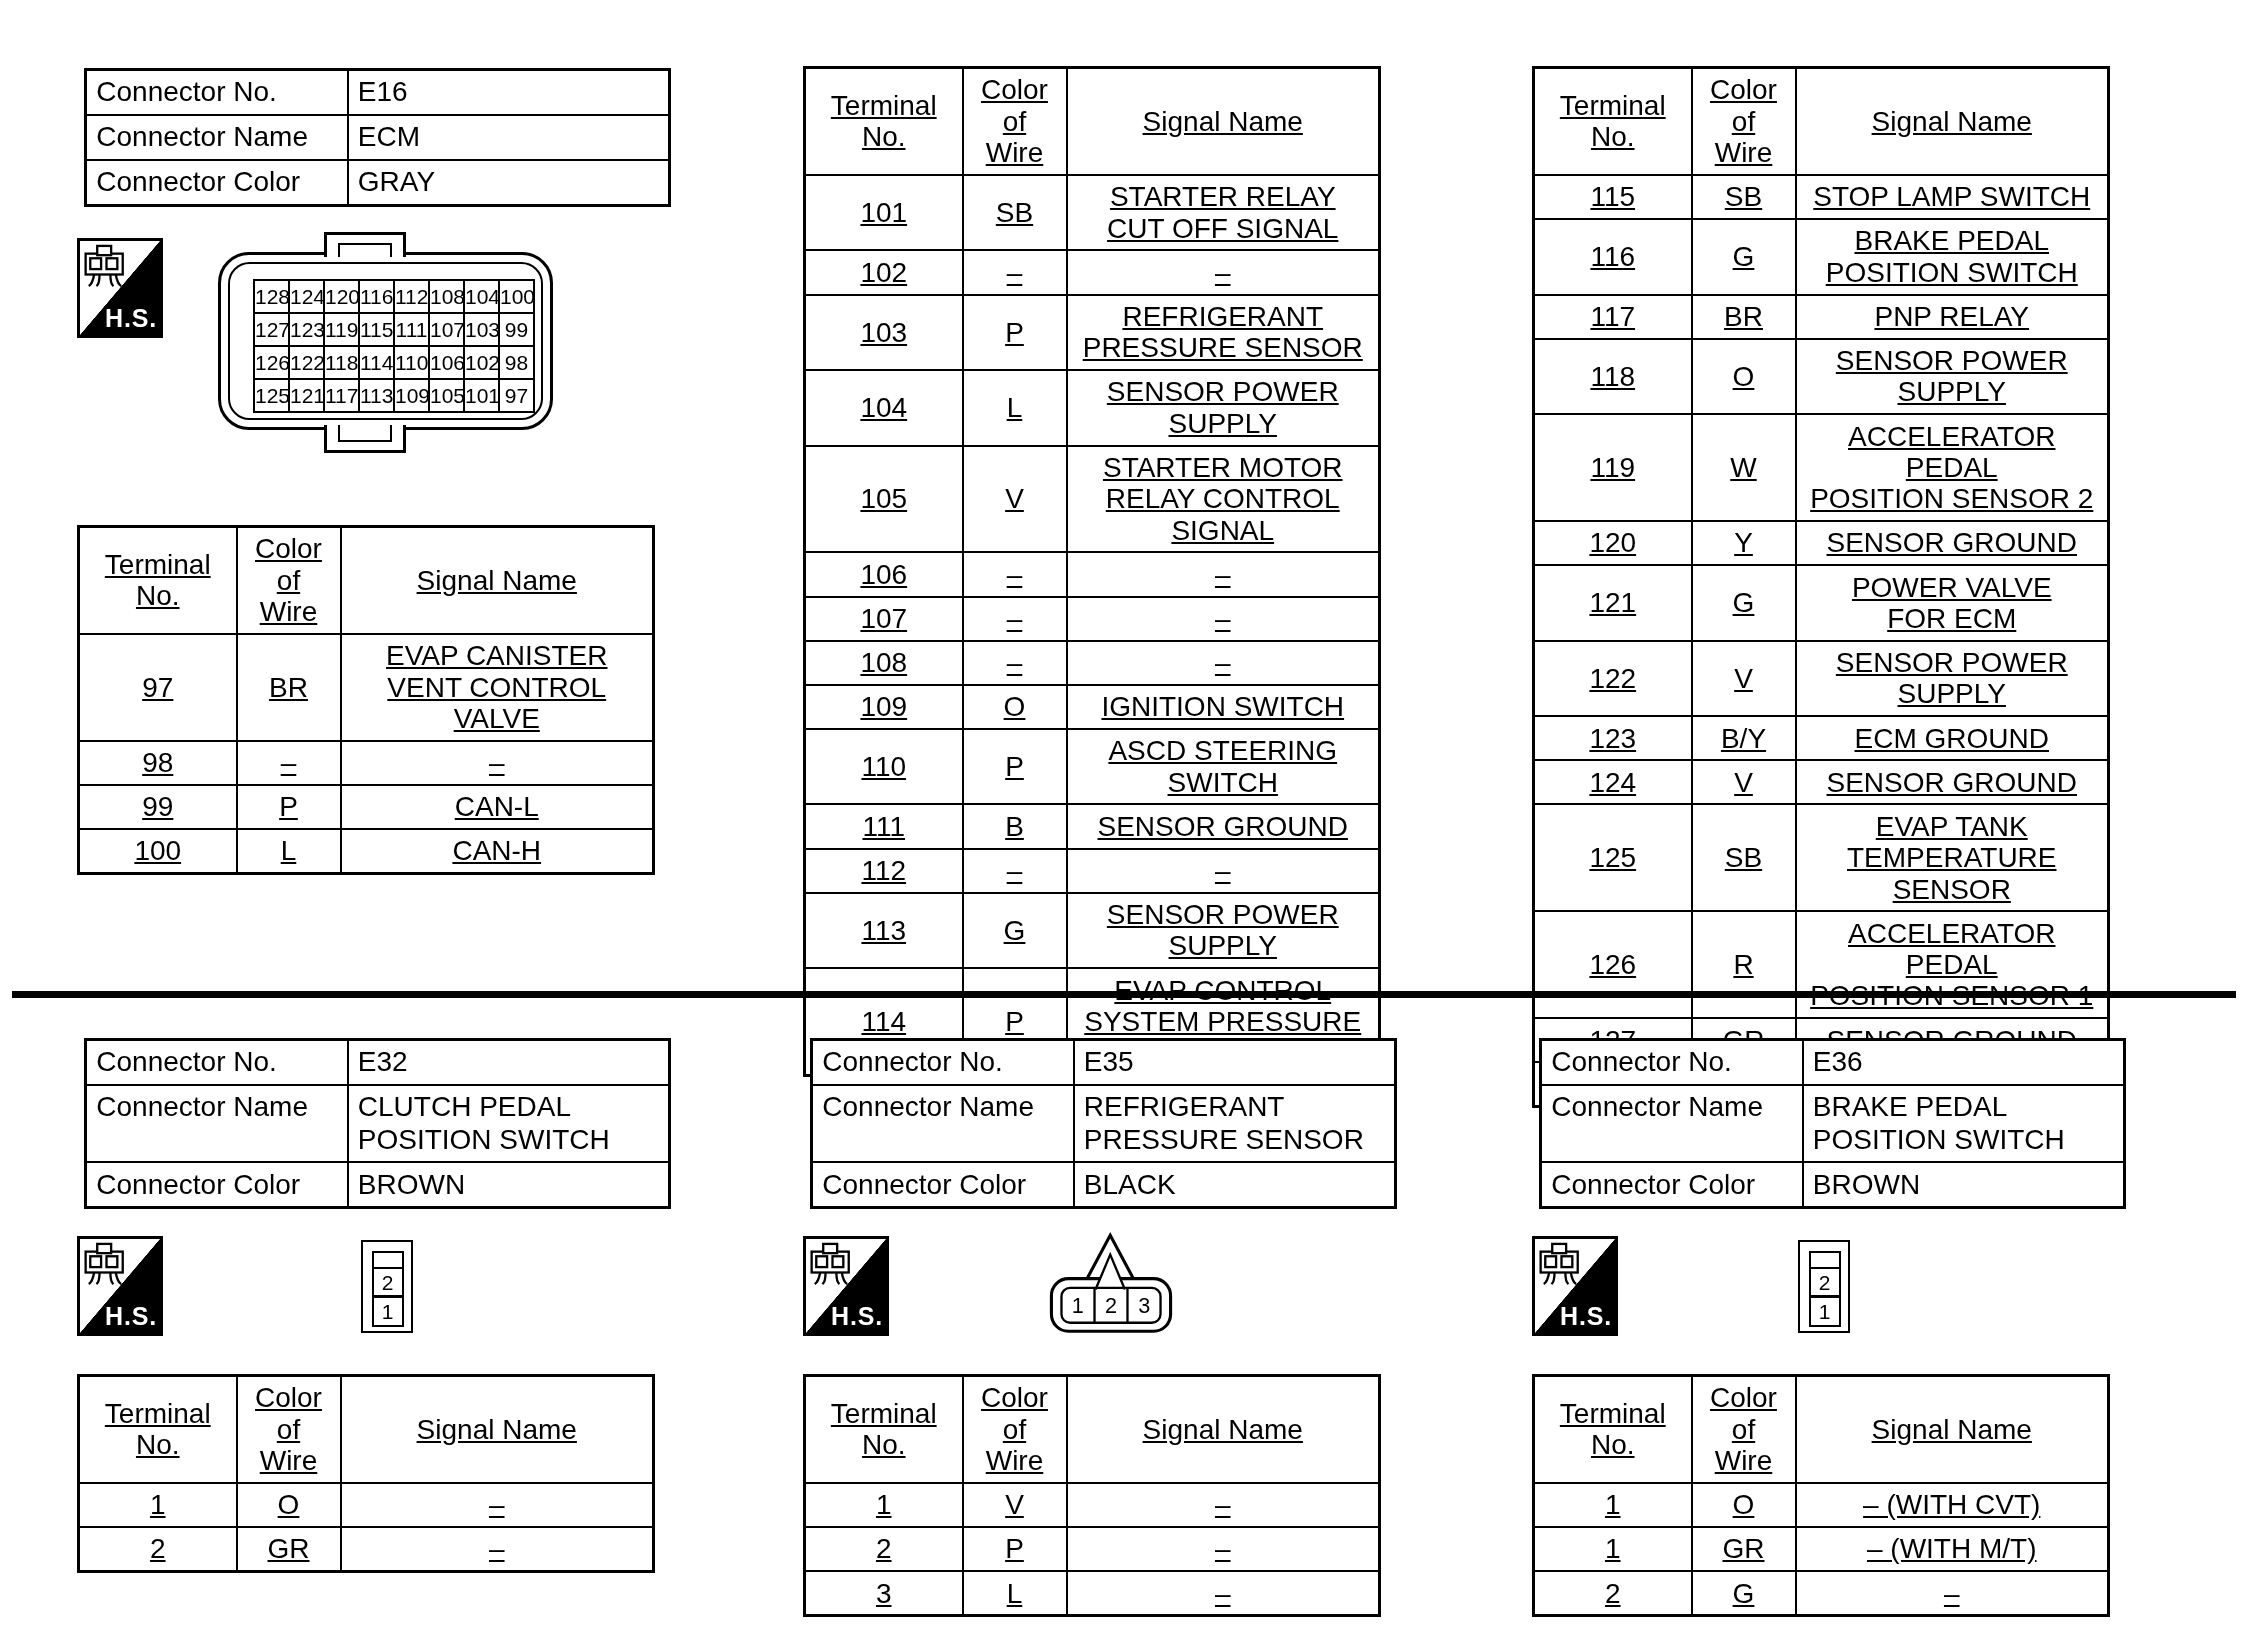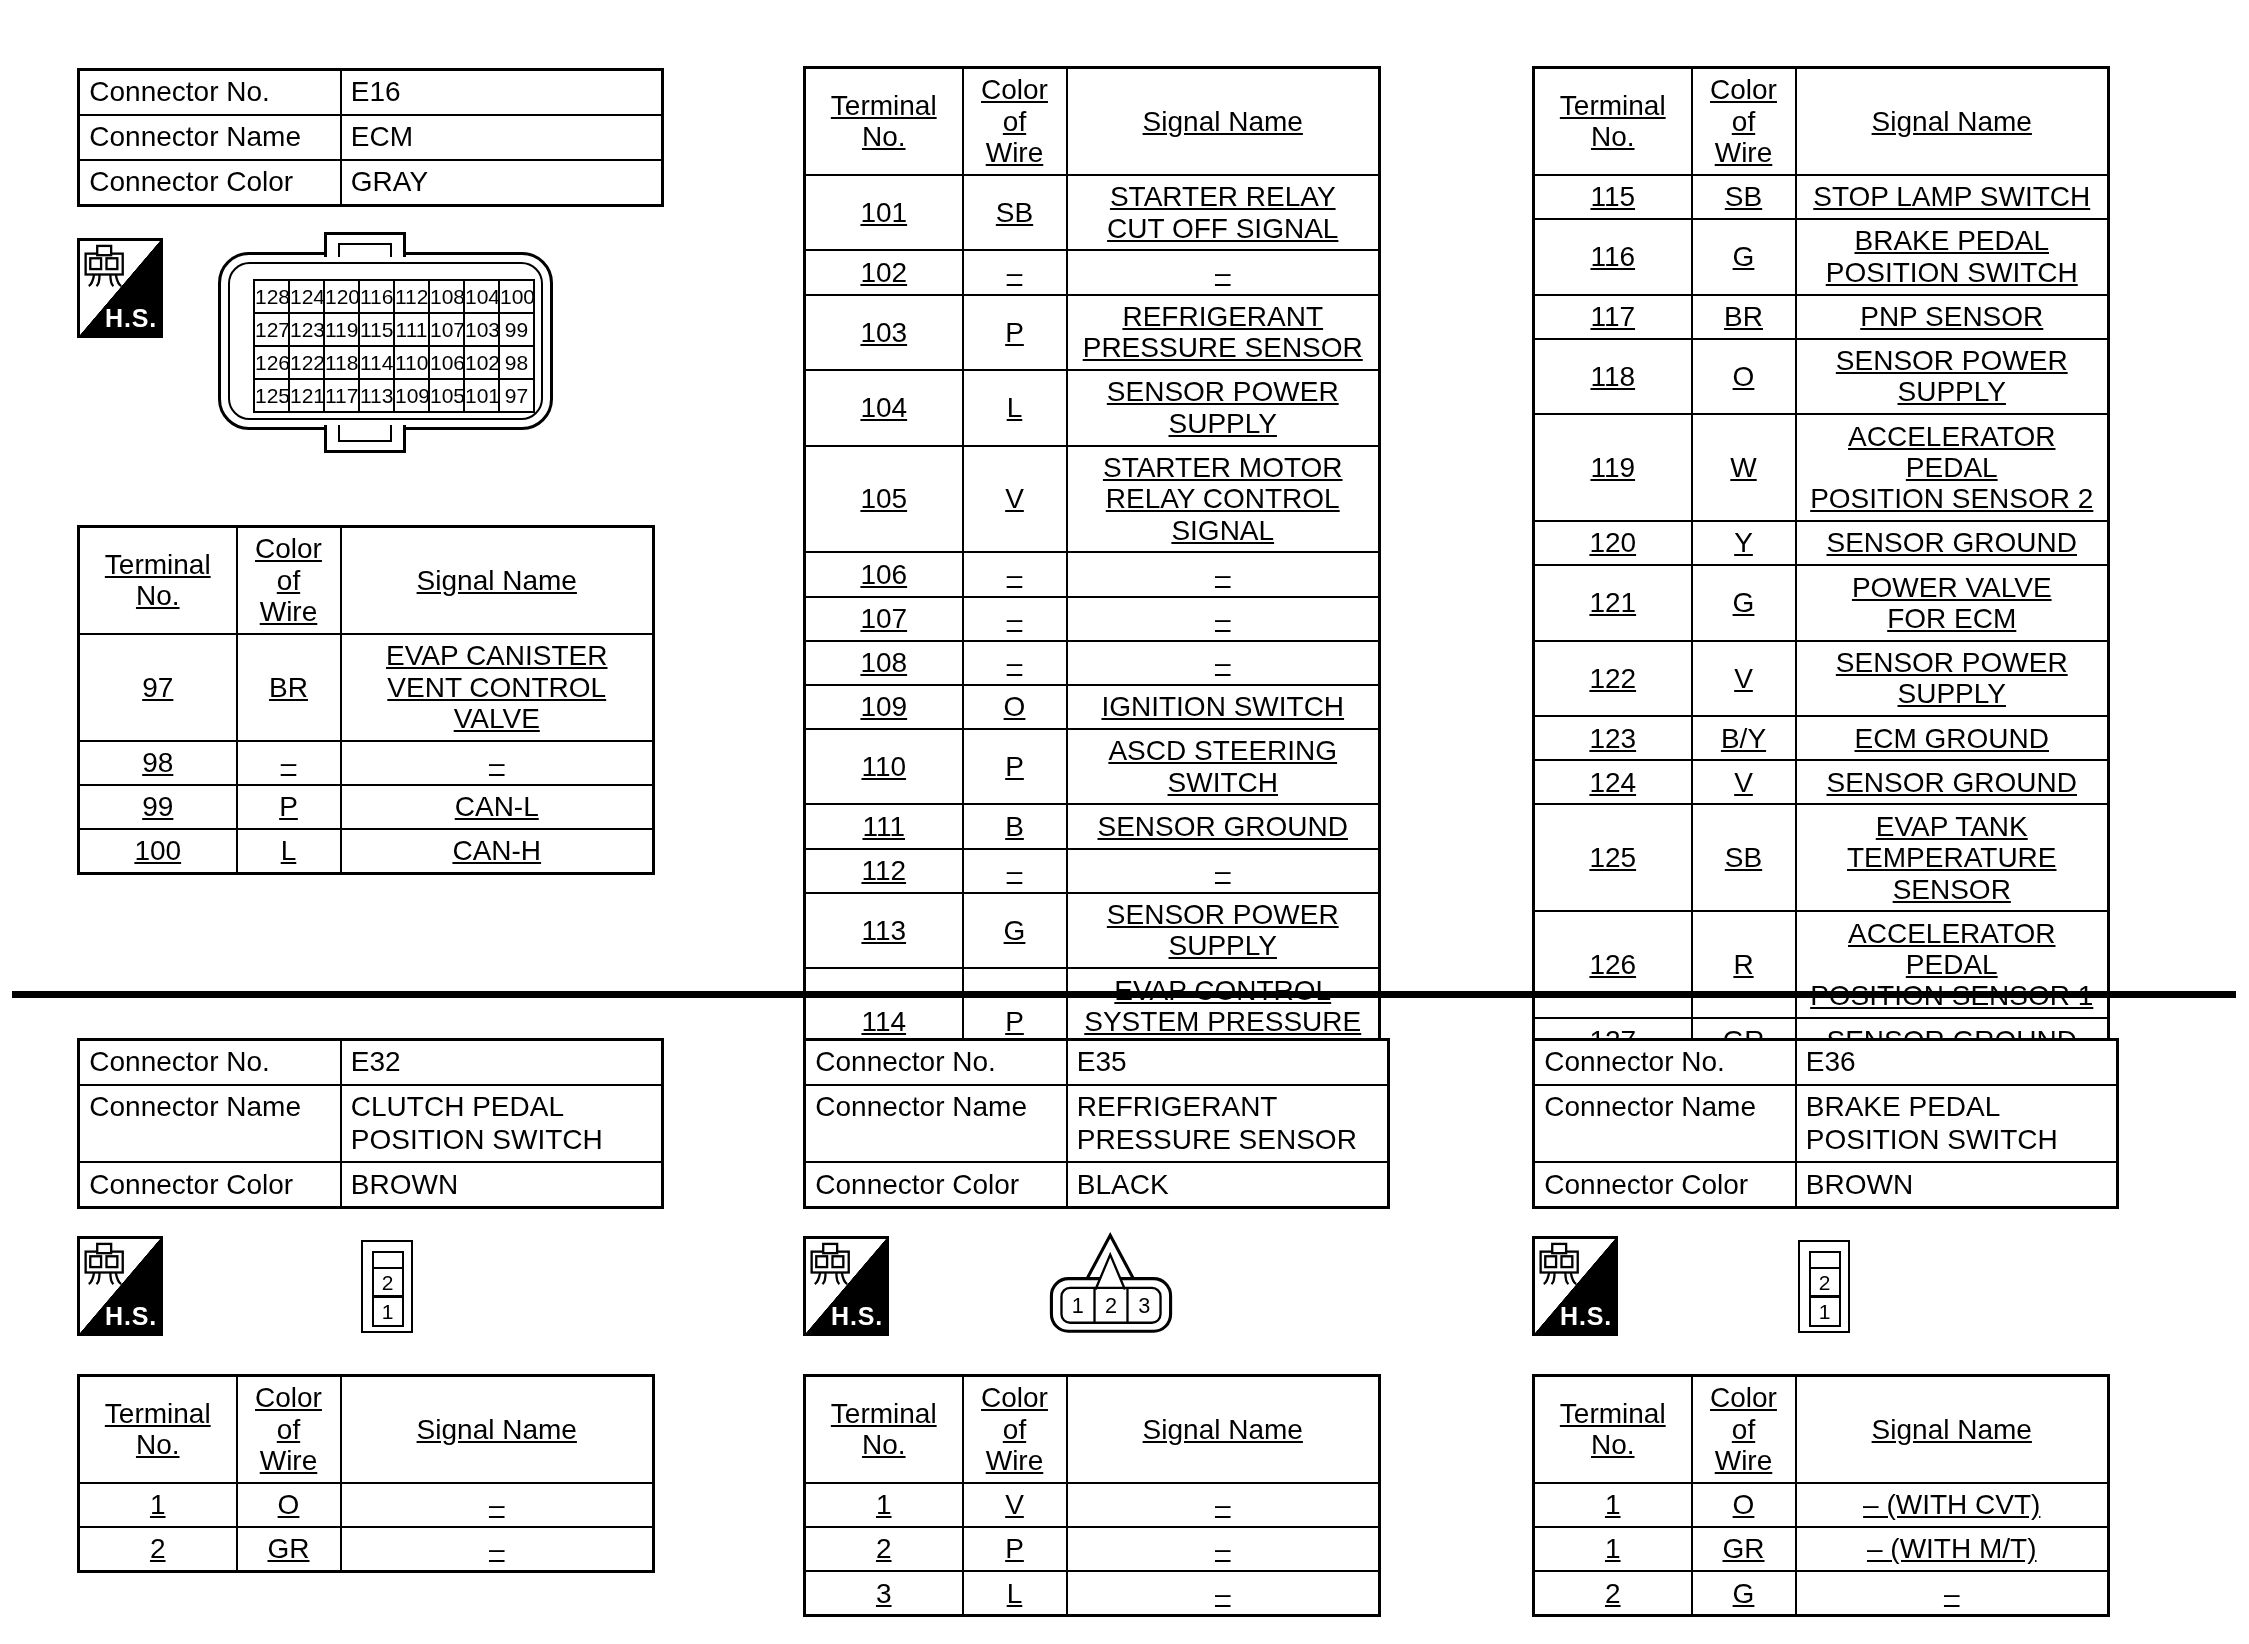--- a/index.html
+++ b/index.html
@@ -5,21 +5,21 @@
   html,body{margin:0;padding:0;background:#fff;}
   .canvas{
     position:relative;width:2250px;height:1644px;background:#ffffff;
     font-family:"Liberation Sans","DejaVu Sans",sans-serif;color:#000;
     overflow:hidden;
   }
   .abs{position:absolute;}
 
   
   table{border-collapse:collapse;background:#fff;}
-  .info-table{border:3.1px solid #000;table-layout:fixed;width:584px;}
+  .info-table{border:3.1px solid #000;table-layout:fixed;width:584px;margin-left:7px;}
   .info-table td{
     border:2.3px solid #000;font-size:28px;line-height:1.15;
     padding:5.4px 9.3px;vertical-align:top;white-space:pre-line;text-align:left;
   }
 
   
   .term-table{border:3.1px solid #000;table-layout:fixed;width:575px;text-decoration:underline;}
   .term-table th,.term-table td{
     border:2.3px solid #000;font-size:28px;font-weight:400;line-height:1.12;
     text-align:center;vertical-align:middle;padding:5.4px 4.6px;white-space:pre-line;
@@ -329,21 +329,21 @@
         </tr>
         <tr>
           <td>116</td>
           <td>G</td>
           <td>BRAKE PEDAL
 POSITION SWITCH</td>
         </tr>
         <tr>
           <td>117</td>
           <td>BR</td>
-          <td>PNP SENSOR</td>
+          <td>PNP RELAY</td>
         </tr>
         <tr>
           <td>118</td>
           <td>O</td>
           <td>SENSOR POWER
 SUPPLY</td>
         </tr>
         <tr>
           <td>119</td>
           <td>W</td>

